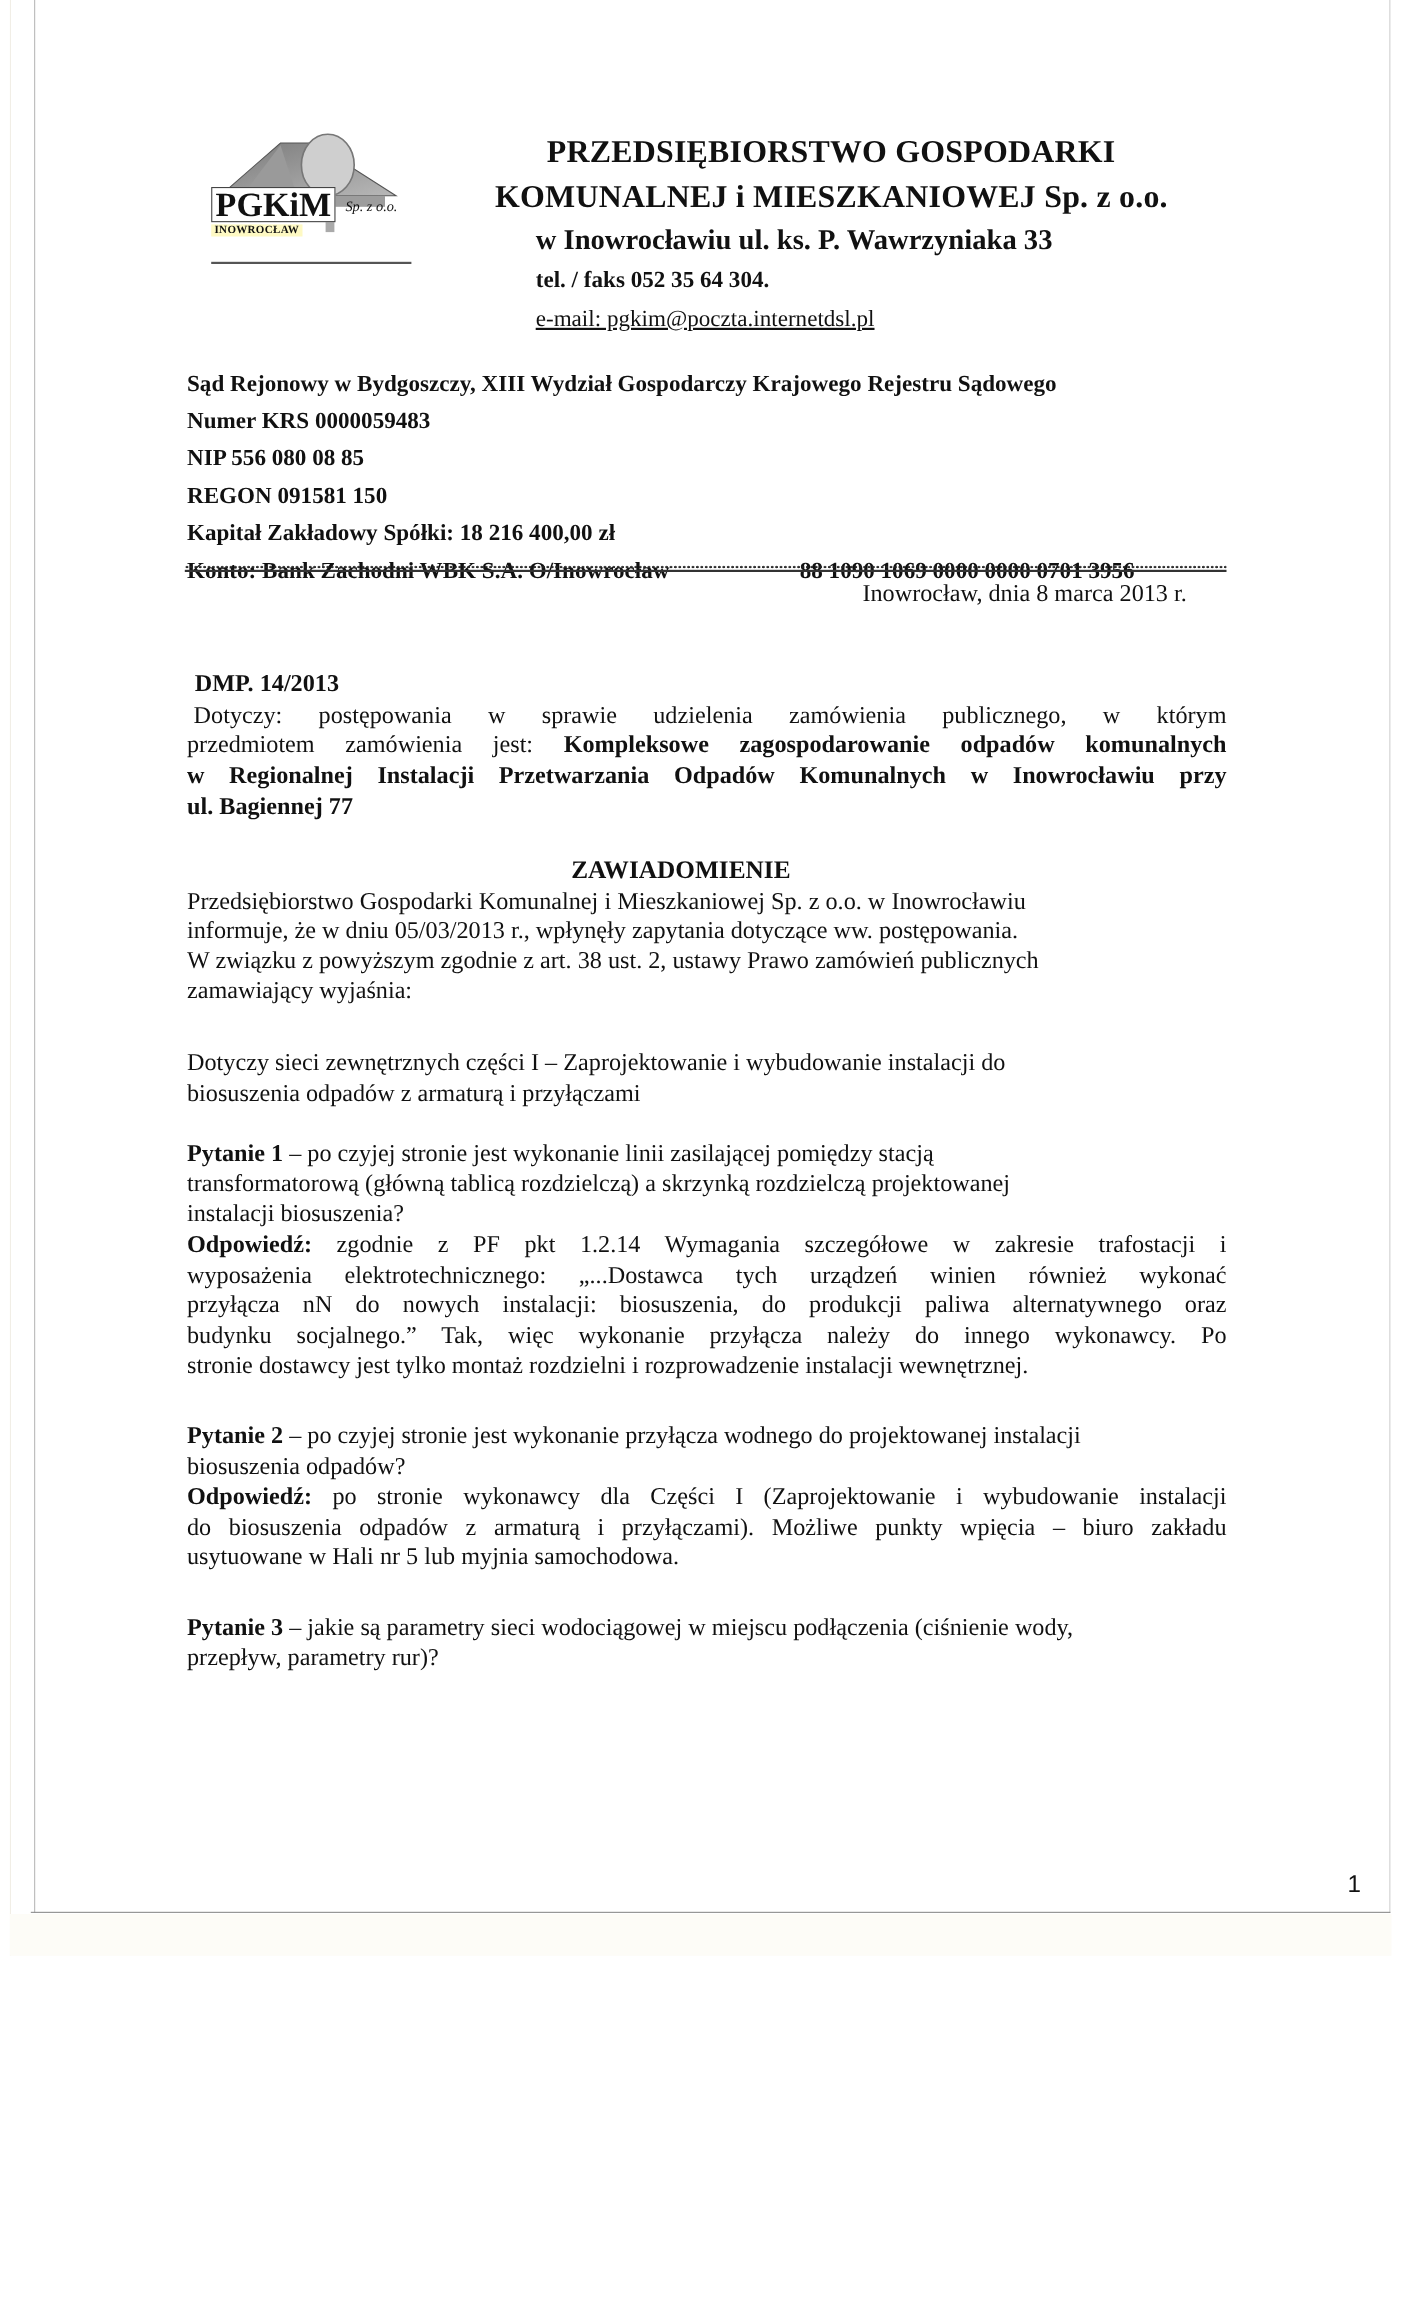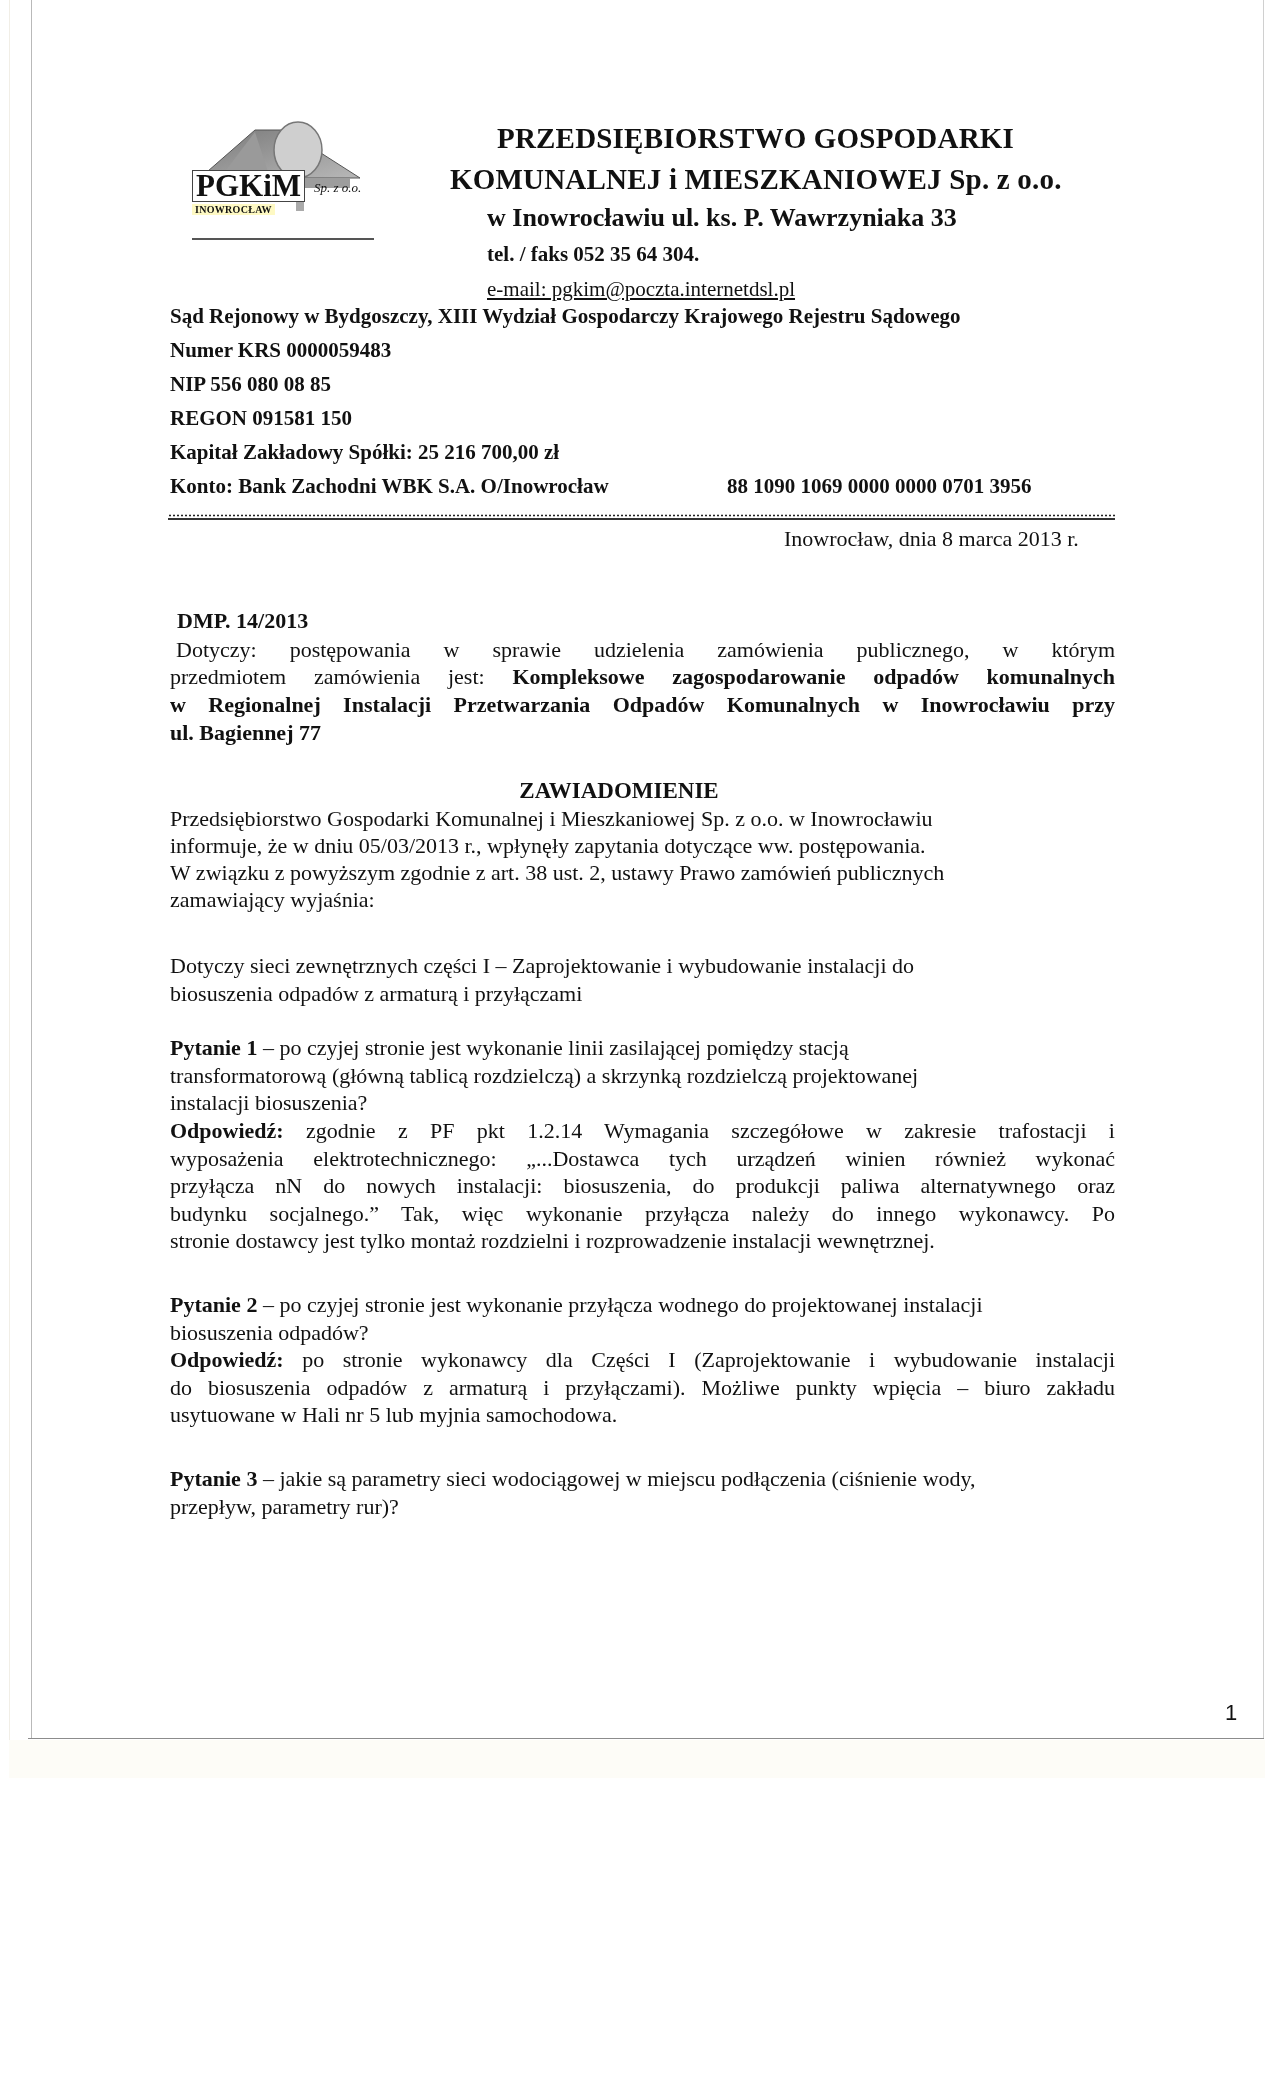--- a/index.html
+++ b/index.html
@@ -19,21 +19,21 @@
 
   
   .logo { position: absolute; left: 190px; top: 118px; width: 180px; height: 100px; }
   .logo-rule { position: absolute; left: 192px; top: 238px; width: 182px; height: 2px; background: #555; }
 
   
   .h-name { font-weight: bold; font-size: 29px; letter-spacing: 0.2px; }
   .h-addr { font-weight: bold; font-size: 26px; }
   .h-tel { font-weight: bold; font-size: 21px; }
   .h-mail { font-size: 21px; text-decoration: underline; }
-  .reg { font-weight: bold; font-size: 21px; }
+  .reg { font-weight: bold; font-size: 21px; margin-top: 32px; }
 
   .dotline { position: absolute; left: 168px; top: 514px; width: 947px; height: 3px;
     background-image: radial-gradient(circle, #222 0.9px, transparent 1.2px);
     background-size: 4px 3px; }
   .dotline-solid { position: absolute; left: 168px; top: 518px; width: 947px; height: 2px; background: #333; }
 
   .body-txt { font-size: 22px; }
   .bold { font-weight: bold; }
   .justify { position: absolute; left: 170px; width: 945px; text-align: justify; text-align-last: justify; white-space: nowrap; font-size: 22px; }
   .title { font-weight: bold; font-size: 23px; }
@@ -71,21 +71,21 @@
 <div class="abs h-name" style="left:497px; top:122px;">PRZEDSIĘBIORSTWO GOSPODARKI</div>
 <div class="abs h-name" style="left:450px; top:163px;">KOMUNALNEJ i MIESZKANIOWEJ Sp. z o.o.</div>
 <div class="abs h-addr" style="left:487px; top:203px;">w Inowrocławiu ul. ks. P. Wawrzyniaka 33</div>
 <div class="abs h-tel" style="left:487px; top:242px;">tel. / faks 052 35 64 304.</div>
 <div class="abs h-mail" style="left:487px; top:277px;">e-mail: pgkim@poczta.internetdsl.pl</div>
 
 <div class="abs reg" style="left:170px; top:304px;">Sąd Rejonowy w Bydgoszczy, XIII Wydział Gospodarczy Krajowego Rejestru Sądowego</div>
 <div class="abs reg" style="left:170px; top:338px;">Numer KRS 0000059483</div>
 <div class="abs reg" style="left:170px; top:372px;">NIP 556 080 08 85</div>
 <div class="abs reg" style="left:170px; top:406px;">REGON 091581 150</div>
-<div class="abs reg" style="left:170px; top:440px;">Kapitał Zakładowy Spółki: 25 216 700,00 zł</div>
+<div class="abs reg" style="left:170px; top:440px;">Kapitał Zakładowy Spółki: 18 216 400,00 zł</div>
 <div class="abs reg" style="left:170px; top:474px;">Konto: Bank Zachodni WBK S.A. O/Inowrocław</div>
 <div class="abs reg" style="left:727px; top:474px;">88 1090 1069 0000 0000 0701 3956</div>
 
 <div class="dotline"></div>
 <div class="dotline-solid"></div>
 
 <div class="abs body-txt" style="left:784px; top:526px;">Inowrocław, dnia 8 marca 2013 r.</div>
 
 <div class="abs bold" style="left:177px; top:608px; font-size:22px;">DMP. 14/2013</div>
 <div class="justify" style="top:637px; left:176px; width:939px;">Dotyczy: postępowania w sprawie udzielenia zamówienia publicznego, w którym</div>

